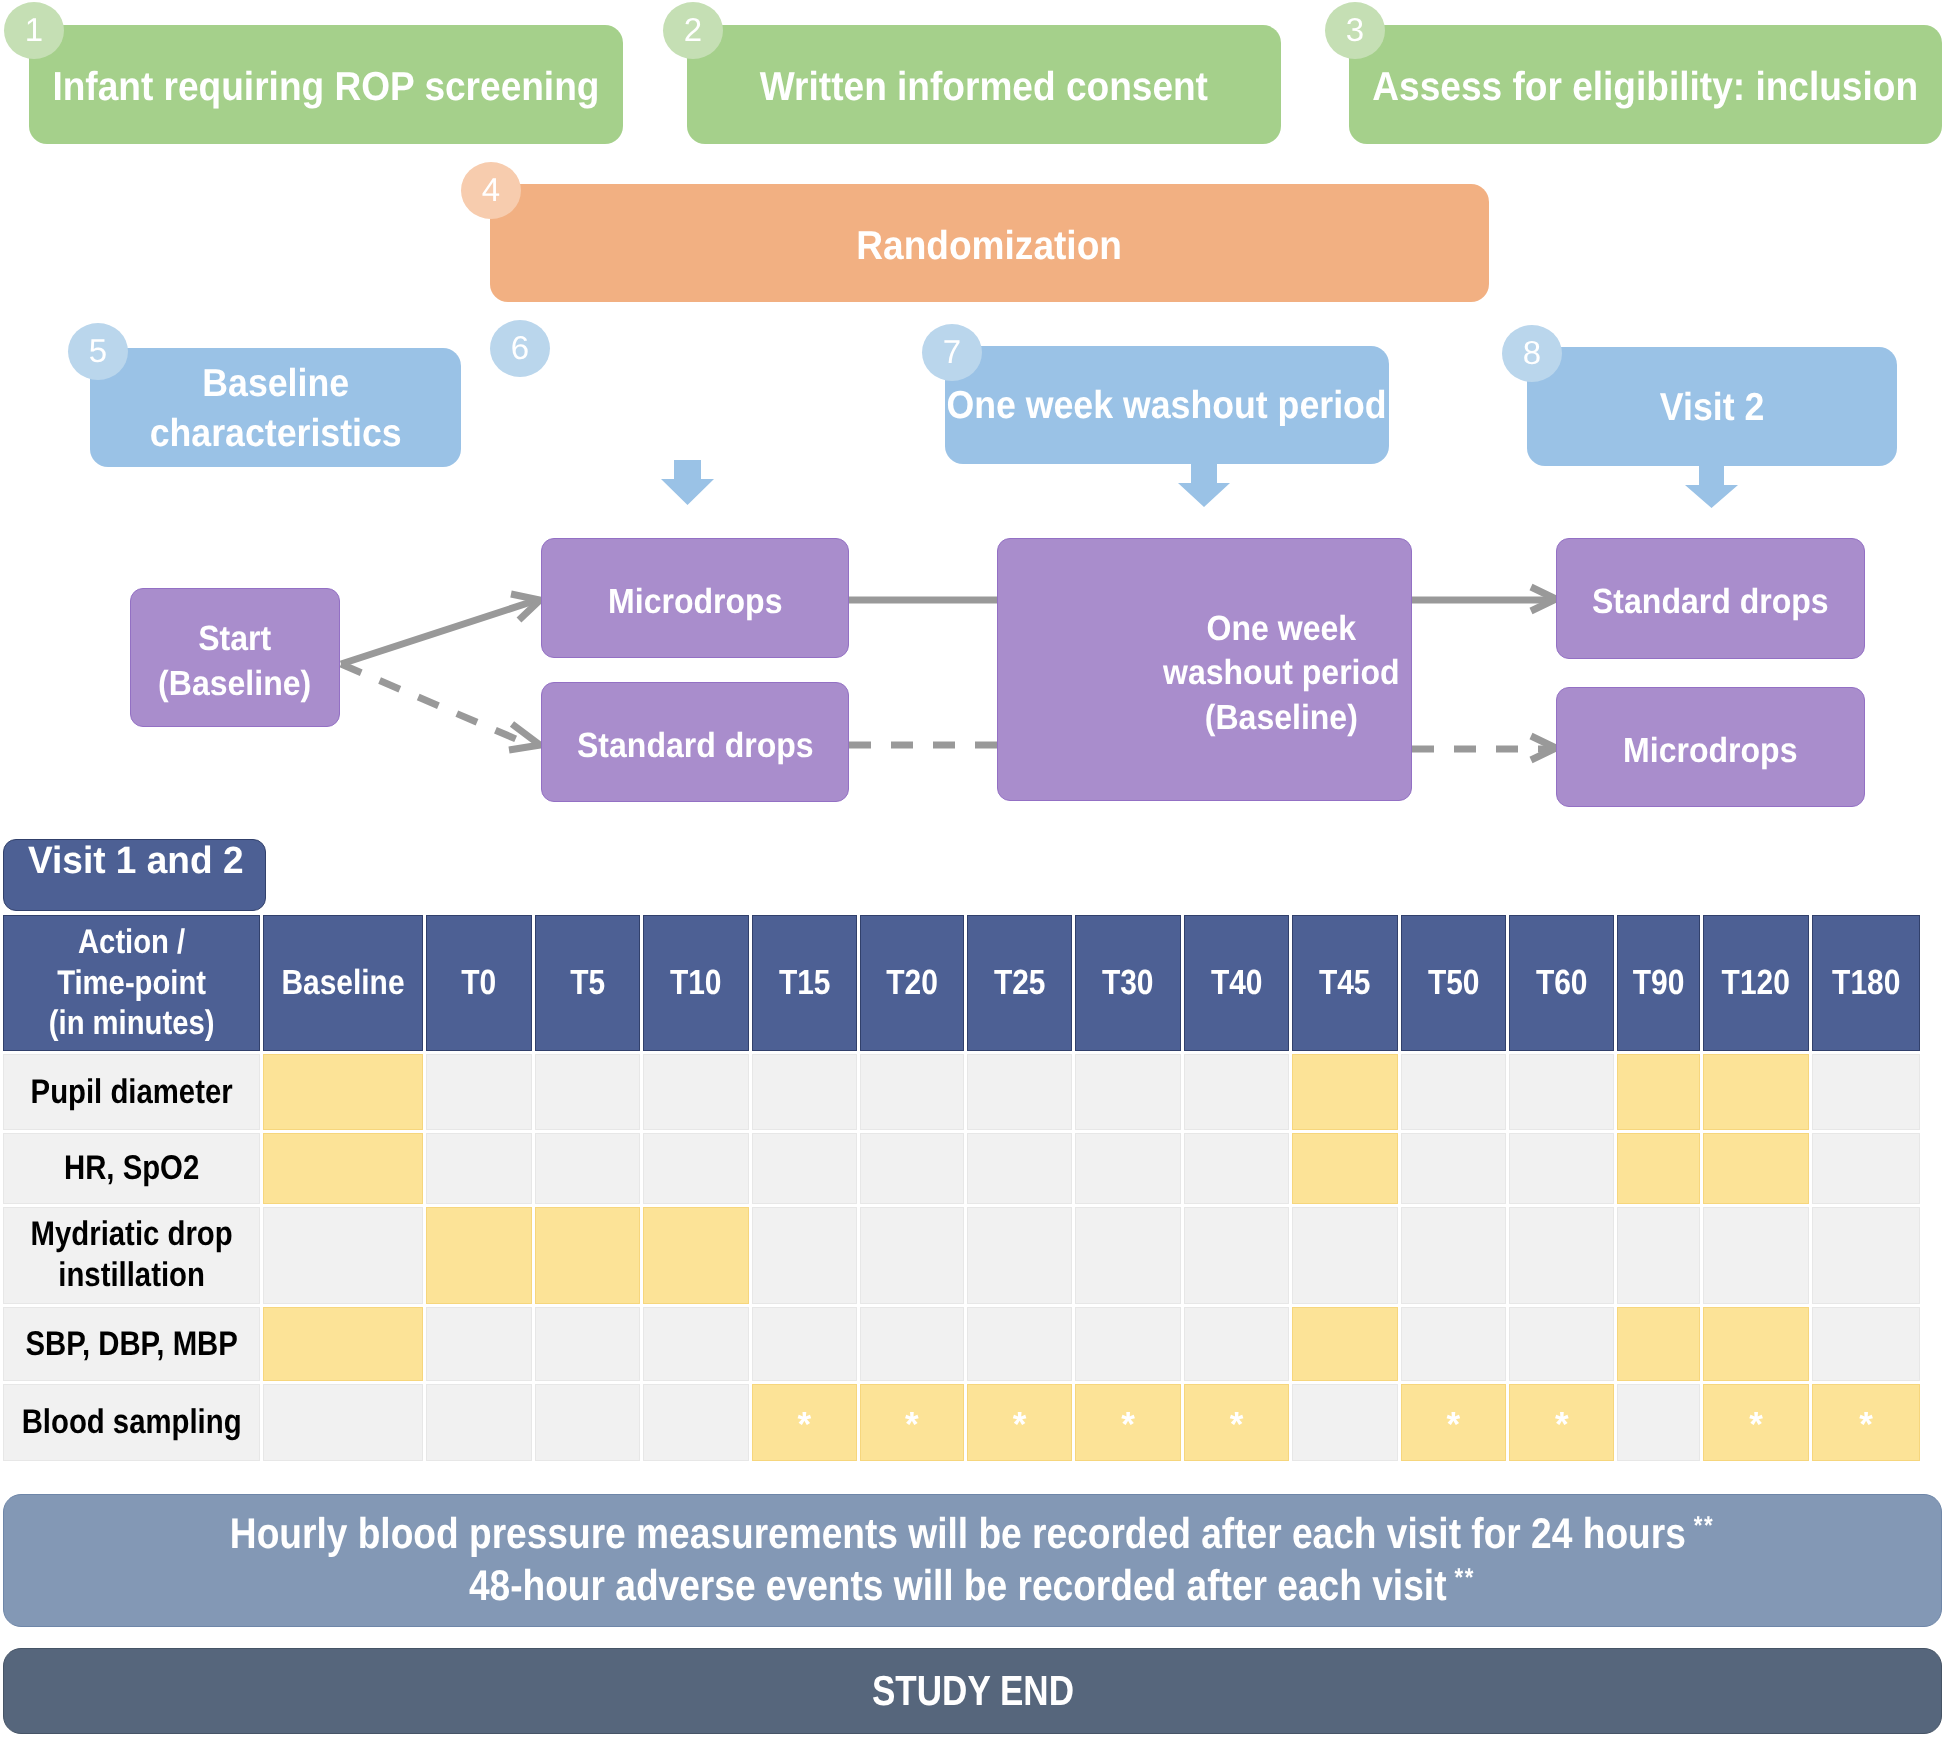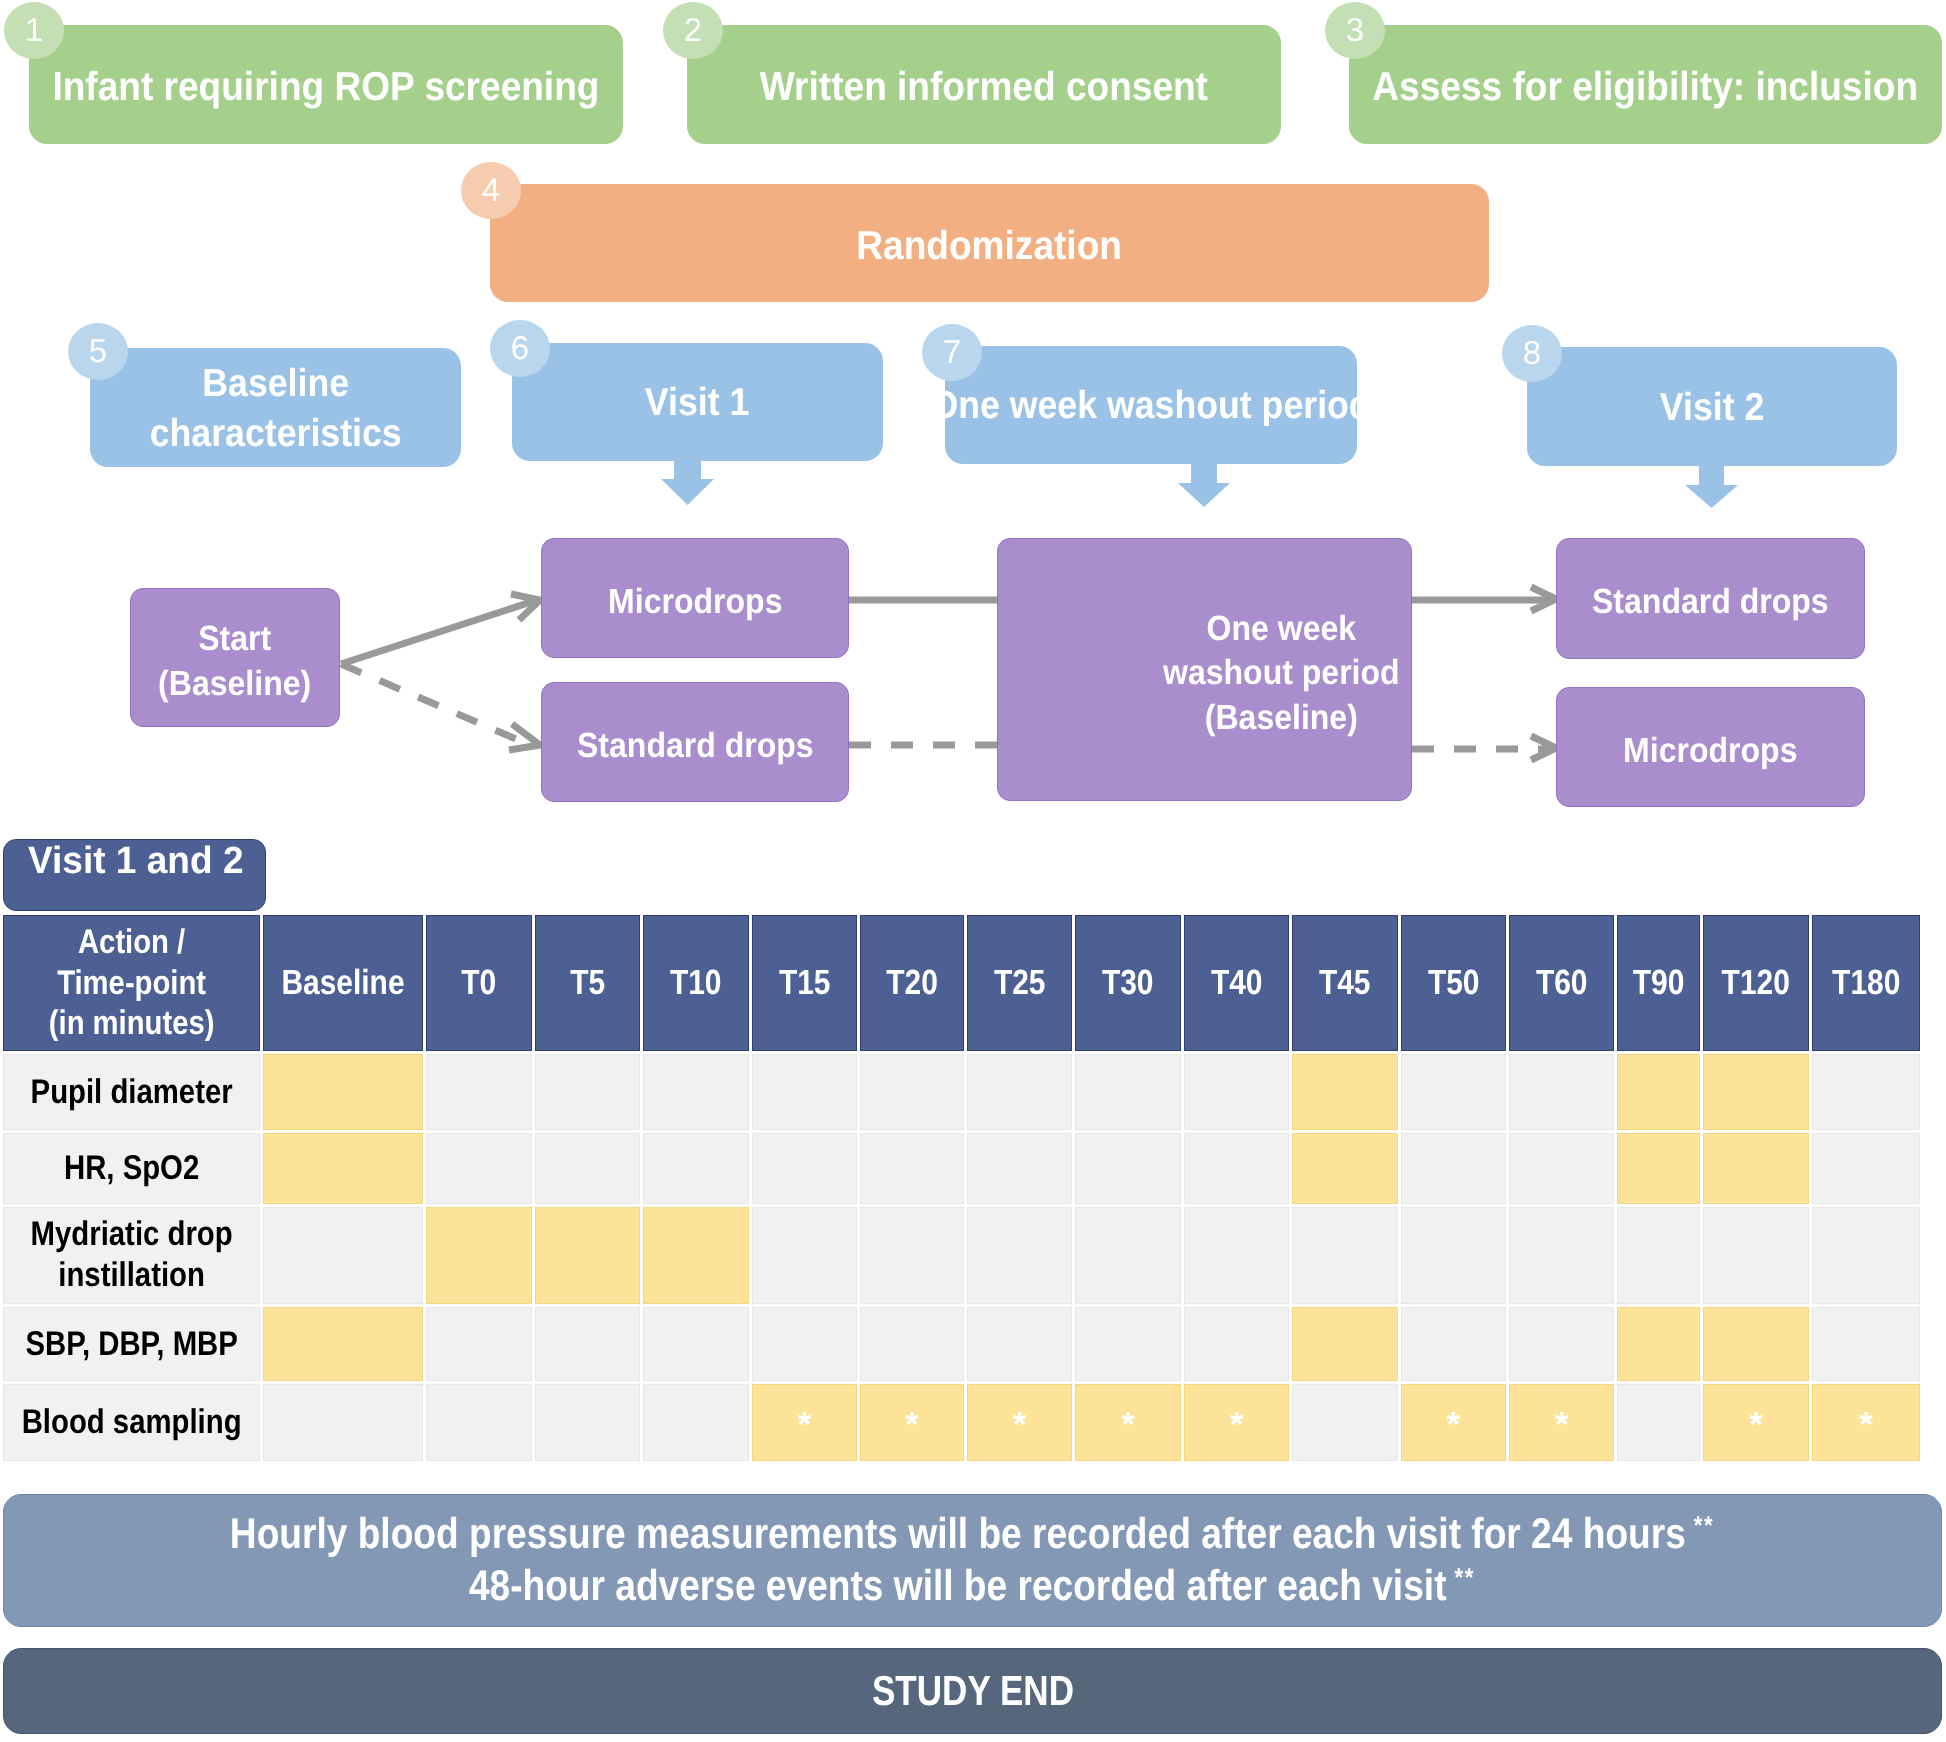--- a/index.html
+++ b/index.html
@@ -134,28 +134,25 @@
       <span>5</span>
     </div>
 <div class="pbox blue" style="left:90px;top:348px;width:371px;height:119px;font-size:39px;">
       <span>Baseline
 characteristics</span>
     </div>
 
 <div class="badge b-blue" style="left:490px;top:320px;width:60px;height:57px;">
       <span>6</span>
     </div>
-<div class="pbox blue" style="left:512px;top:343px;width:371px;height:118px;font-size:39px;">
-      <span>Visit 1</span>
-    </div>
 
 <div class="badge b-blue" style="left:922px;top:324px;width:60px;height:57px;">
       <span>7</span>
     </div>
-<div class="pbox blue" style="left:945px;top:346px;width:412px;height:118px;font-size:39px;">
+<div class="pbox blue" style="left:945px;top:346px;width:444px;height:118px;font-size:39px;">
       <span>One week washout period</span>
     </div>
 
 <div class="badge b-blue" style="left:1502px;top:325px;width:60px;height:57px;">
       <span>8</span>
     </div>
 <div class="pbox blue" style="left:1527px;top:347px;width:370px;height:119px;font-size:39px;">
       <span>Visit 2</span>
     </div>
 

